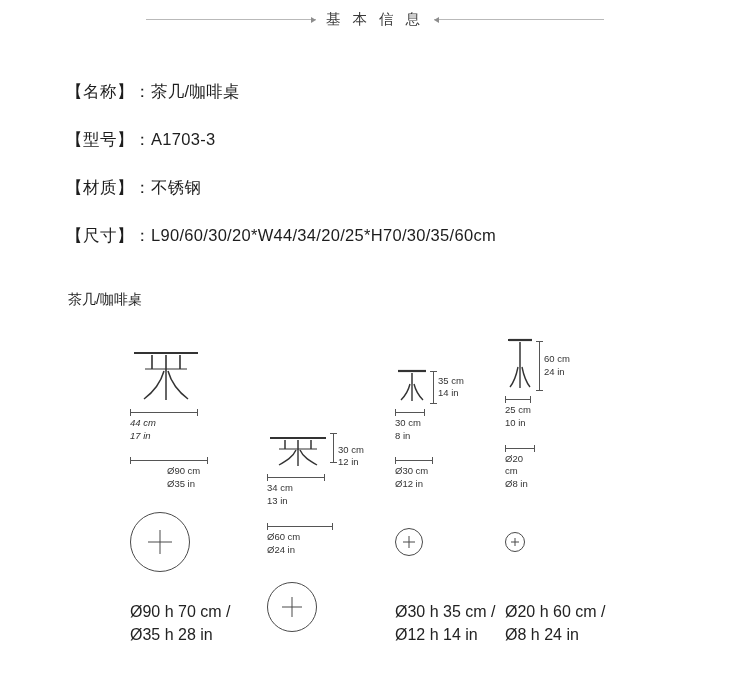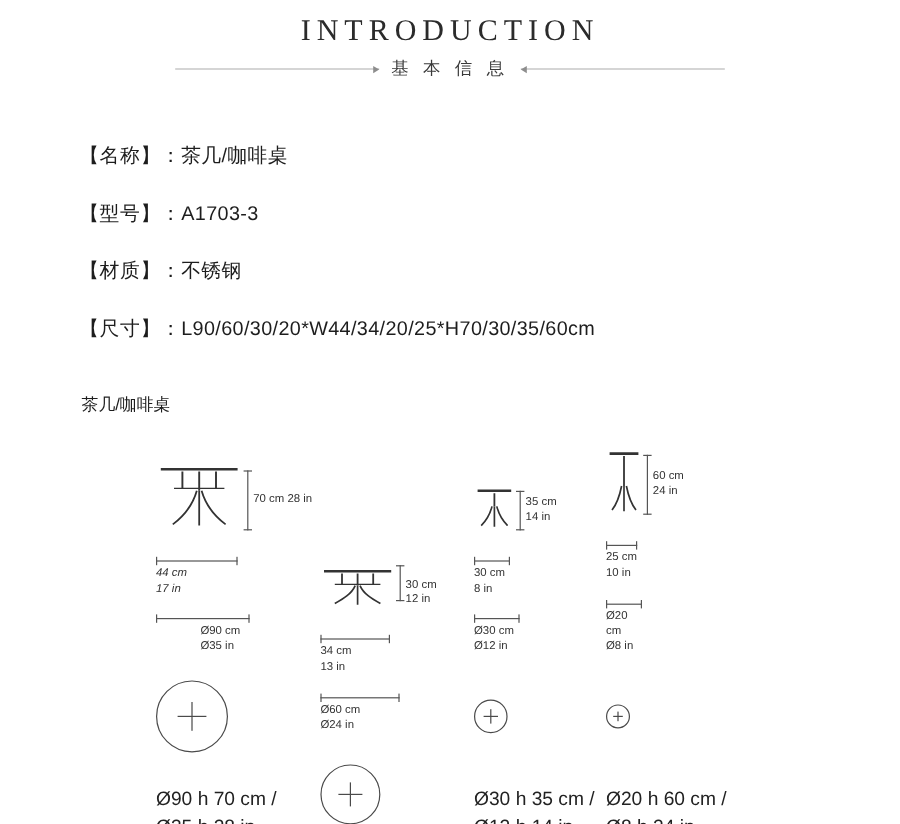--- a/index.html
+++ b/index.html
@@ -161,21 +161,21 @@
     content: "";
     position: absolute;
     top: -3px;
     width: 1px;
     height: 7px;
     background: #555;
   }
   .hbar::before { left: 0; }
   .hbar::after { right: 0; }
 
-  .width-dim { margin-top: 25px; }
+  .width-dim { margin-top: 8px; }
   .diam-dim { margin-top: 18px; }
 
   .plan {
     margin-top: 12px;
     height: 78px;
     display: flex;
     align-items: center;
   }
   .circle {
     border: 1px solid #4a4a4a;
@@ -207,21 +207,20 @@
     color: #222;
     white-space: pre-line;
   }
 
   svg { display: block; }
 </style>
 </head>
 <body>
 
 <div class="header">
-  <h1 class="header-title">INTRODUCTION</h1>
   <div class="header-sub-wrap">
     <div class="rule left"></div>
     <div class="header-sub">基 本 信 息</div>
     <div class="rule right"></div>
   </div>
 </div>
 
 <div class="specs">
   <div class="spec-row">
     <span class="spec-label">【名称】：</span><span>茶几/咖啡桌</span>
@@ -248,25 +247,20 @@
           <line x1="4" y1="4" x2="68" y2="4" stroke="#333" stroke-width="2.2"></line>
           <line x1="22" y1="6" x2="22" y2="20" stroke="#333" stroke-width="1.6"></line>
           <line x1="36" y1="6" x2="36" y2="22" stroke="#333" stroke-width="1.6"></line>
           <line x1="50" y1="6" x2="50" y2="20" stroke="#333" stroke-width="1.6"></line>
           <line x1="15" y1="20" x2="57" y2="20" stroke="#333" stroke-width="1.2"></line>
           <path d="M34 22 C 30 36, 22 44, 14 50" stroke="#333" stroke-width="1.5" fill="none"></path>
           <path d="M38 22 C 42 36, 50 44, 58 50" stroke="#333" stroke-width="1.5" fill="none"></path>
           <path d="M36 22 C 36 36, 36 44, 36 51" stroke="#333" stroke-width="1.5" fill="none"></path>
         </svg>
       </div>
-      <div class="dim-v">
-        <div class="vbar" style="height:50px;"></div>
-        <div class="dim-text">70 cm
-28 in</div>
-      </div>
     </div>
     <div class="dim-block width-dim" style="width:68px;">
       <div class="hbar"></div>
       <div style="white-space:pre-line;font-style:italic;">44 cm
 17 in</div>
     </div>
     <div class="dim-block diam-dim" style="width:78px;">
       <div class="hbar"></div>
       <div style="white-space:pre-line;margin-left:37px;">Ø90 cm
 Ø35 in</div>

